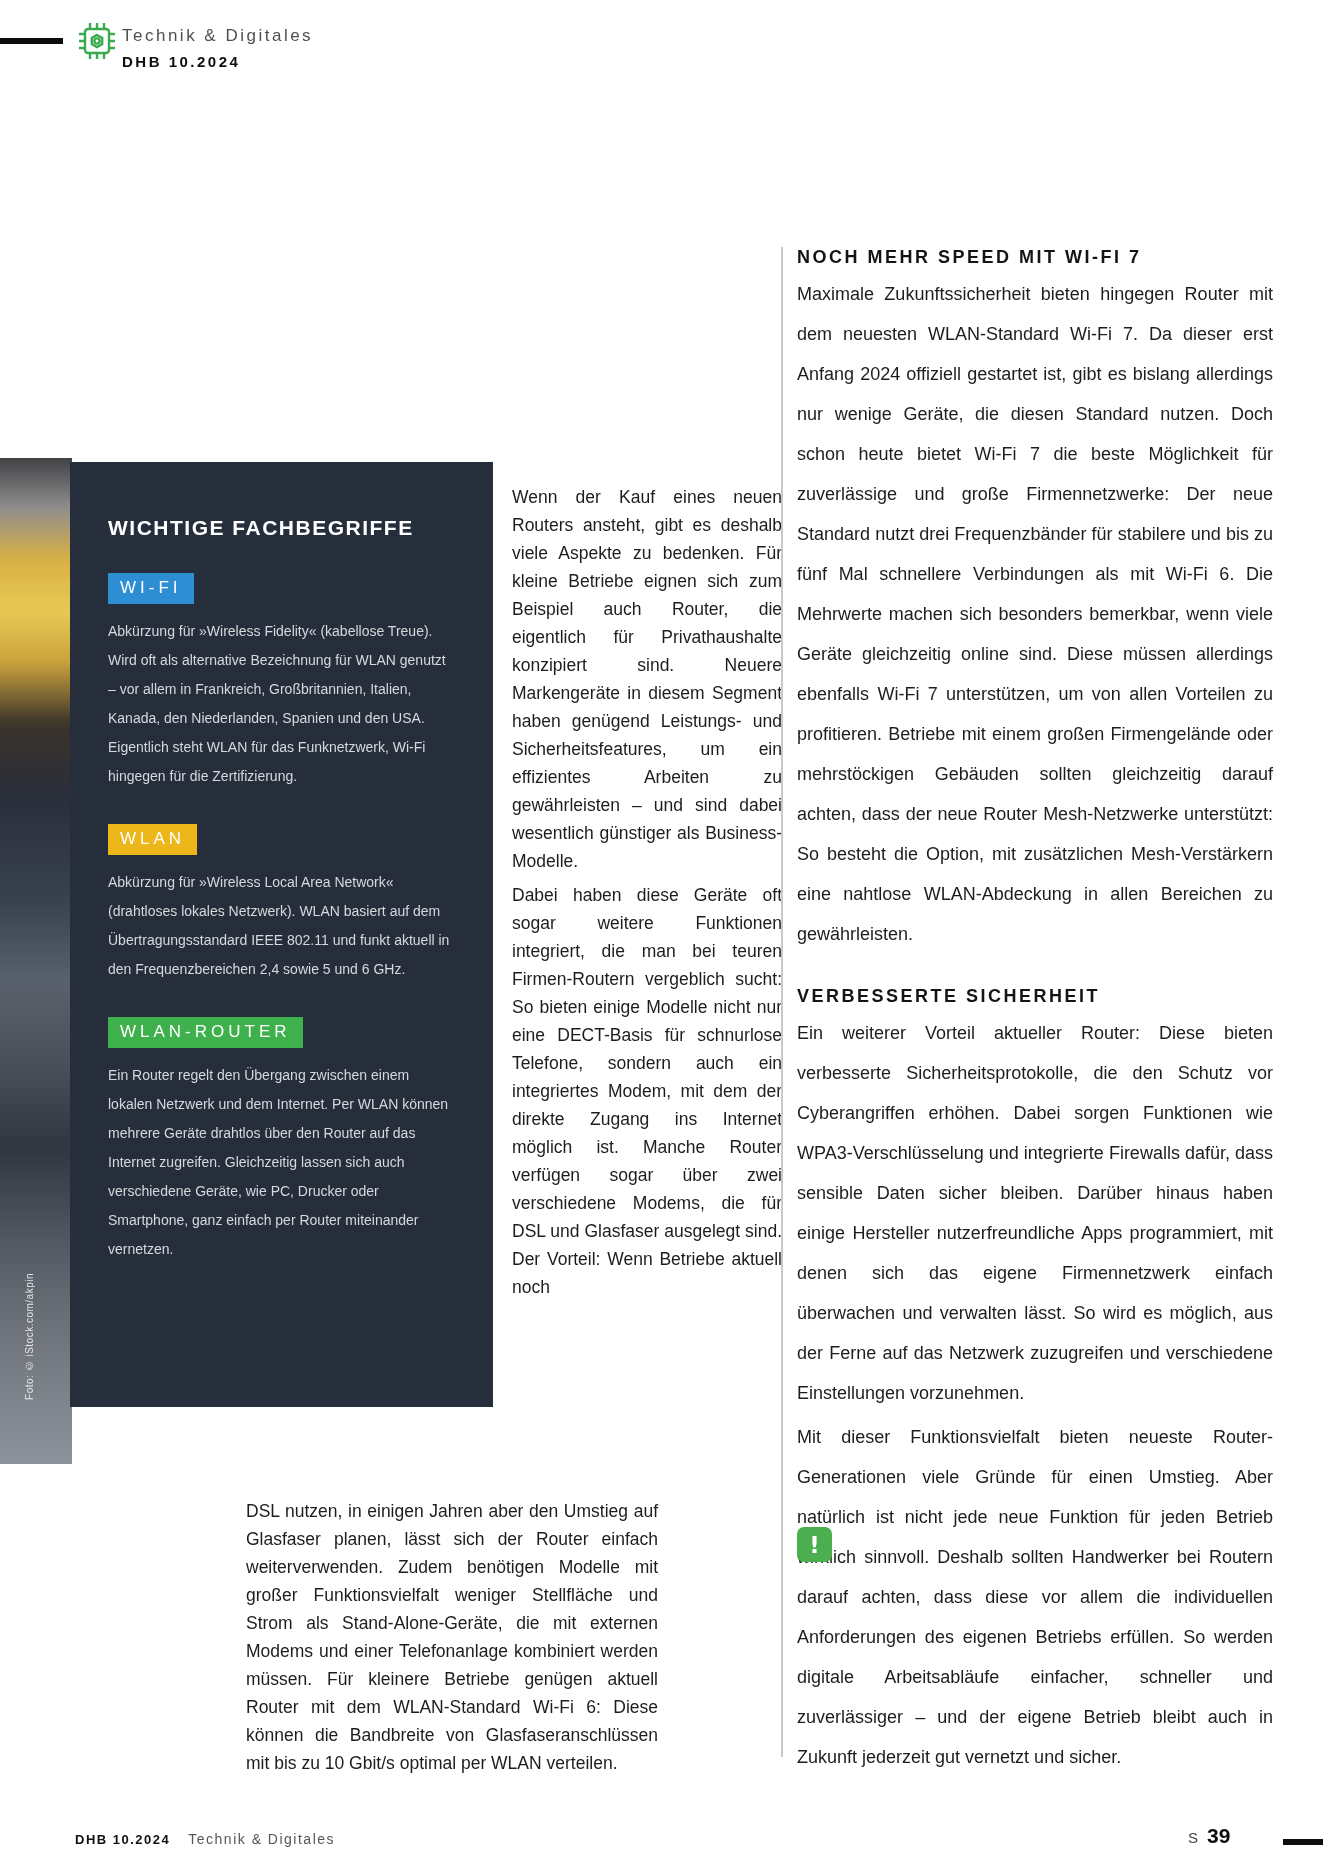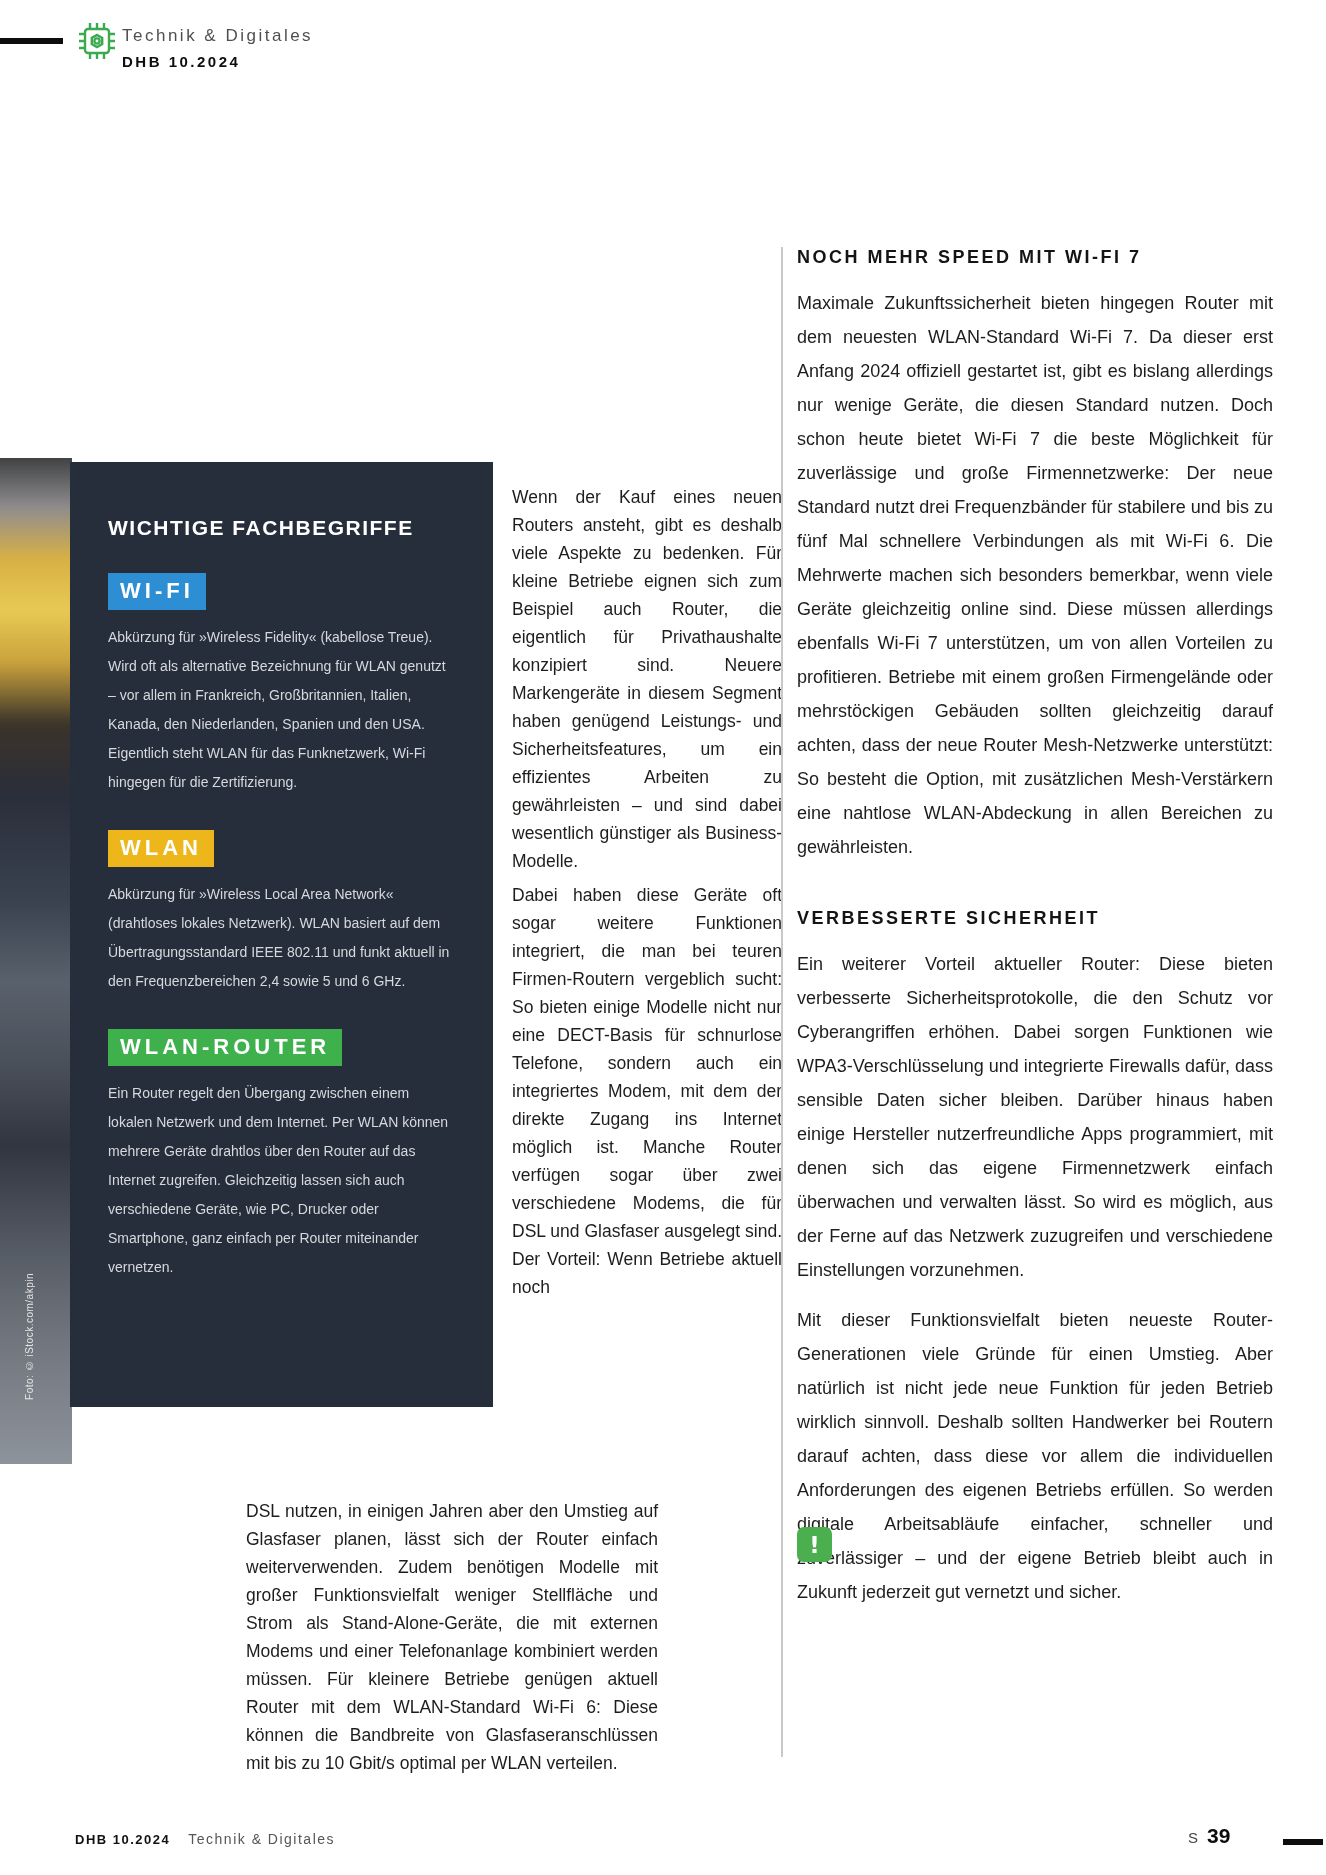--- a/index.html
+++ b/index.html
@@ -59,23 +59,22 @@
     background: #262e3b;
     padding: 54px 38px 16px 38px;
   }
   .glossary-title {
     color: #ffffff; font-weight: bold; font-size: 21px;
     letter-spacing: 1.5px;
   }
   .glossary-entry { margin-top: 33px; }
   .term-label {
     display: inline-block; color: #ffffff;
-    font-size: 22px; letter-spacing: 4px;
+    font-size: 17px; letter-spacing: 4px;
     padding: 5px 12px 6px 12px;
-    font-weight: bold;
   }
   .term-def {
     margin-top: 13px;
     color: #d6d9dd; font-size: 14px; line-height: 29px;
     text-align: left;
   }
 
   
   .col-mid {
     position: absolute; left: 512px; top: 477px; width: 270px;
@@ -100,22 +99,22 @@
   .col-divider {
     position: absolute; left: 781px; top: 247px;
     width: 2px; height: 1510px; background: #c9c9c9;
   }
   .col-right {
     position: absolute; left: 797px; top: 245px; width: 476px;
   }
   .col-right .article-heading {
     font-size: 18px; letter-spacing: 2.5px;
   }
-  .col-right .body-text { font-size: 18px; line-height: 34px; margin-top: 16px; }
-  .col-right .section-gap { margin-top: 42px; }
+  .col-right .body-text { font-size: 18px; line-height: 40px; margin-top: 4px; }
+  .col-right .section-gap { margin-top: 30px; }
 
   
   .callout {
     position: absolute; left: 797px; top: 1527px; width: 230px;
   }
   .exclamation-icon {
     width: 35px; height: 35px; border-radius: 7px;
     background: #4bae4f;
     display: flex; align-items: center; justify-content: center;
     color: #ffffff; font-weight: bold; font-size: 23px;

